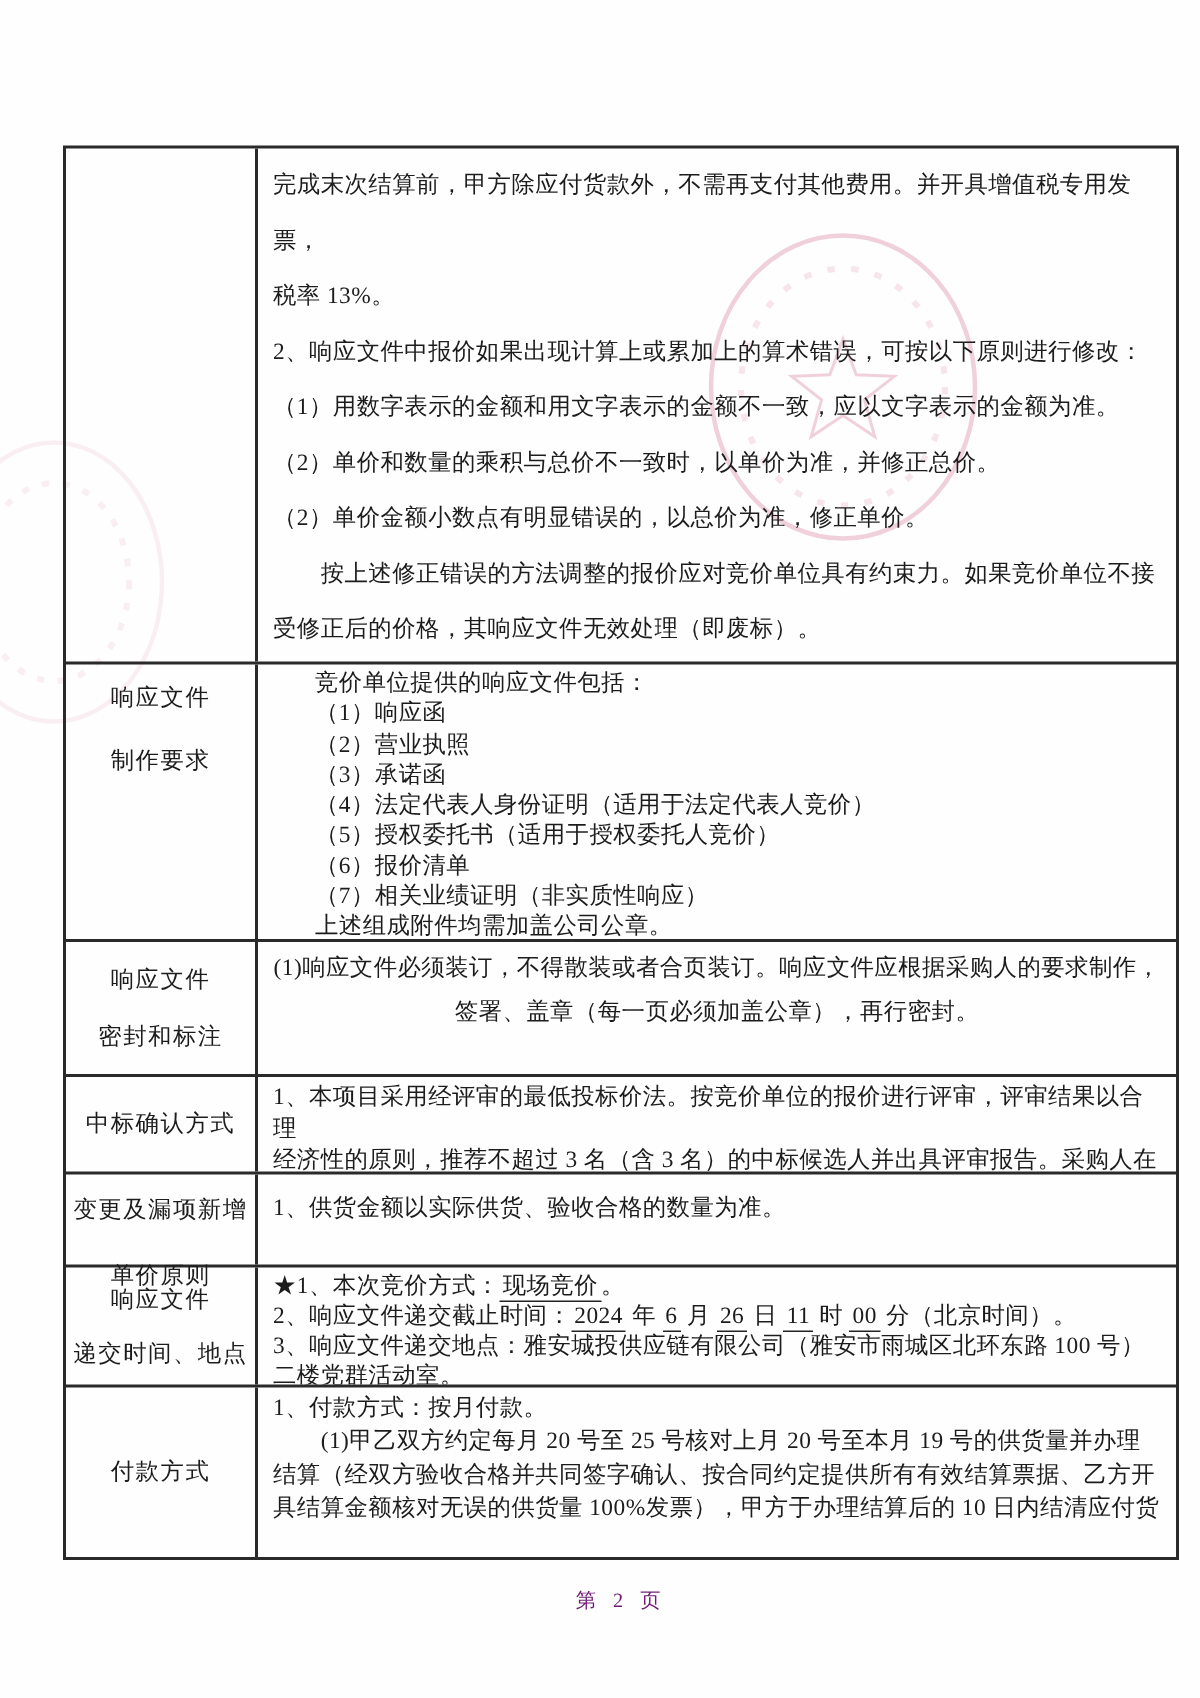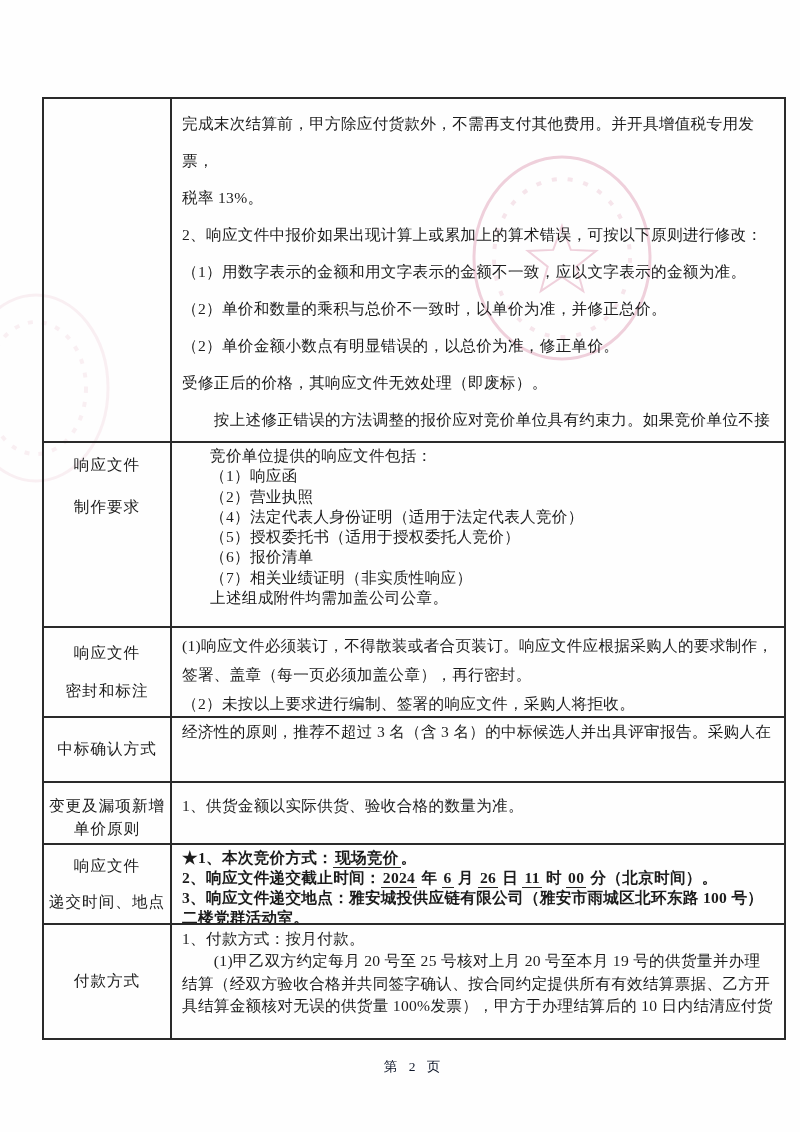--- a/index.html
+++ b/index.html
@@ -38,33 +38,33 @@
     font-size:15.6px;
     letter-spacing:0.3px;
     overflow:hidden;
   }
   .line { white-space:pre-wrap; }
 
   
   .r0 { height:344px; } .r0 .content-cell { padding-top:6px; } .r0 .line { line-height:37px; }
   .r1 { height:185px; } .r1 .line { line-height:20.3px;margin-left:28px; } .r1 .content-cell { padding-top:3px; }
        .r1 .label-cell { justify-content:flex-start; padding-top:12px; gap:21px; }
-  .r2 { height:90px;  } .r2 .line { line-height:29px; }  .r2 .content-cell { padding-top:3px; }
+  .r2 { height:90px;  } .r2 .line { line-height:29px;text-align:center; }  .r2 .content-cell { padding-top:3px; }
   .r3 { height:65px;  } .r3 .line { line-height:21px; }  .r3 .content-cell { padding-top:3px; }
   .r4 { height:62px;  } .r4 .line { line-height:22px; }  .r4 .content-cell { padding-top:12px; }
-       .r4 .label-cell { justify-content:flex-start; padding-top:13px; gap:2px; }
-  .r5 { height:80px;  } .r5 .line { line-height:20px;font-weight:bold; }  .r5 .content-cell { padding-top:3px; }
+       .r4 .label-cell { justify-content:flex-start; padding-top:13px; gap:23px; }
+  .r5 { height:80px;  } .r5 .line { line-height:20px; }  .r5 .content-cell { padding-top:3px; }
        .r5 .label-cell { gap:15px; }
   .r6 { height:113px; } .r6 .line { line-height:22.4px; } .r6 .content-cell { padding-top:3px; }
 
   .u { border-bottom:1px solid #222; padding:0 2px 1px 2px; }
 
   .footer {
     position:absolute; left:42px; width:744px; top:1058px;
-    text-align:center; font-size:13.5px; letter-spacing:4px; color:#0f172a;
+    text-align:center; font-size:13.5px; letter-spacing:4px; color:#701a75;
   }
 
   .stamp-layer { position:absolute; left:0; top:0; pointer-events:none; }
 </style>
 </head>
 <body>
 
 <div class="page">
 
   <svg class="stamp-layer" width="800" height="1132" viewBox="0 0 800 1132">
@@ -83,57 +83,58 @@
   <div class="doc-table" id="doc-table">
       <div class="row r0">
         <div class="label-cell"></div>
         <div class="content-cell">
           <div class="line">完成末次结算前，甲方除应付货款外，不需再支付其他费用。并开具增值税专用发票，</div>
           <div class="line">税率 13%。</div>
           <div class="line">2、响应文件中报价如果出现计算上或累加上的算术错误，可按以下原则进行修改：</div>
           <div class="line">（1）用数字表示的金额和用文字表示的金额不一致，应以文字表示的金额为准。</div>
           <div class="line">（2）单价和数量的乘积与总价不一致时，以单价为准，并修正总价。</div>
           <div class="line">（2）单价金额小数点有明显错误的，以总价为准，修正单价。</div>
+          <div class="line">　　按上述修正错误的方法调整的报价应对竞价单位具有约束力。如果竞价单位不接</div>
           <div class="line">受修正后的价格，其响应文件无效处理（即废标）。</div>
-          <div class="line">　　按上述修正错误的方法调整的报价应对竞价单位具有约束力。如果竞价单位不接</div>
           <div class="line">竞价单位确认采取书面且加盖单位公章或者竞价单位授权代表签字的方式。</div>
         </div>
       </div>
       <div class="row r1">
         <div class="label-cell">
           <div class="label-line">响应文件</div>
           <div class="label-line">制作要求</div>
         </div>
         <div class="content-cell">
           <div class="line">竞价单位提供的响应文件包括：</div>
           <div class="line">（1）响应函</div>
           <div class="line">（2）营业执照</div>
+          <div class="line">（3）承诺函</div>
           <div class="line">（4）法定代表人身份证明（适用于法定代表人竞价）</div>
           <div class="line">（5）授权委托书（适用于授权委托人竞价）</div>
           <div class="line">（6）报价清单</div>
           <div class="line">（7）相关业绩证明（非实质性响应）</div>
           <div class="line">上述组成附件均需加盖公司公章。</div>
         </div>
       </div>
       <div class="row r2">
         <div class="label-cell">
           <div class="label-line">响应文件</div>
           <div class="label-line">密封和标注</div>
         </div>
         <div class="content-cell">
           <div class="line">(1)响应文件必须装订，不得散装或者合页装订。响应文件应根据采购人的要求制作，</div>
           <div class="line">签署、盖章（每一页必须加盖公章），再行密封。</div>
-          <div class="line">（2）未按以上要求进行编制、签署的响应文件，采购人将拒收。</div>
         </div>
       </div>
       <div class="row r3">
         <div class="label-cell">
           <div class="label-line">中标确认方式</div>
         </div>
         <div class="content-cell">
+          <div class="line">1、本项目采用经评审的最低投标价法。按竞价单位的报价进行评审，评审结果以合理</div>
           <div class="line">经济性的原则，推荐不超过 3 名（含 3 名）的中标候选人并出具评审报告。采购人在</div>
         </div>
       </div>
       <div class="row r4">
         <div class="label-cell">
           <div class="label-line">变更及漏项新增</div>
           <div class="label-line">单价原则</div>
         </div>
         <div class="content-cell">
           <div class="line">1、供货金额以实际供货、验收合格的数量为准。</div>

